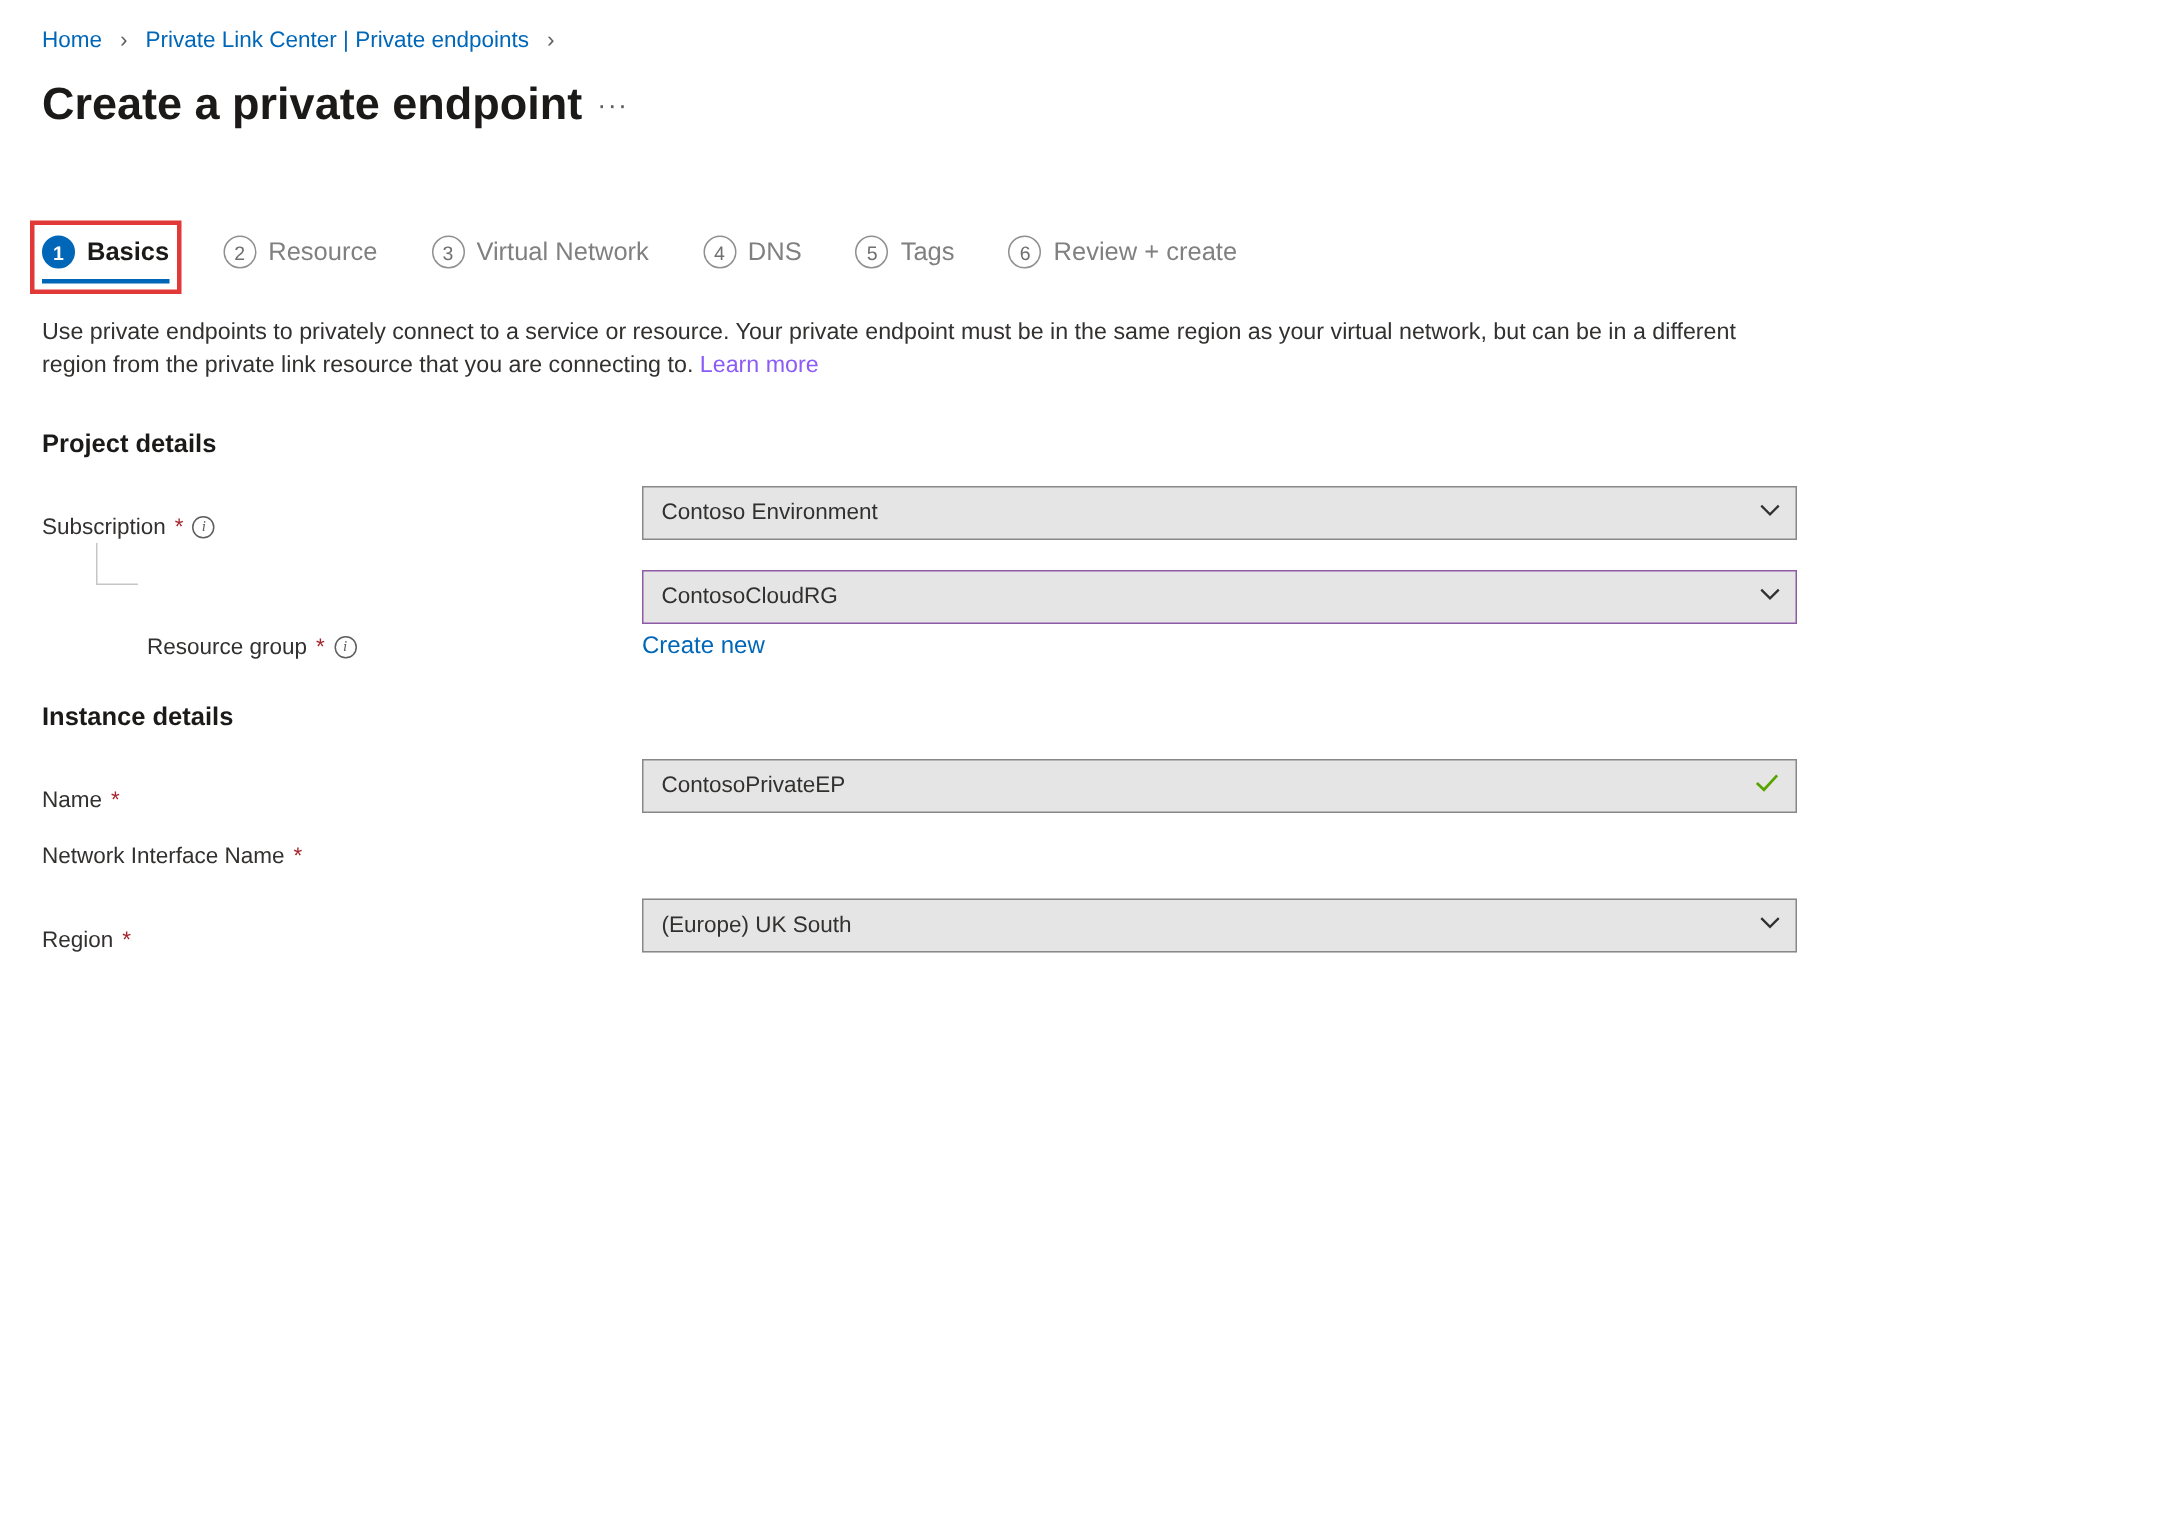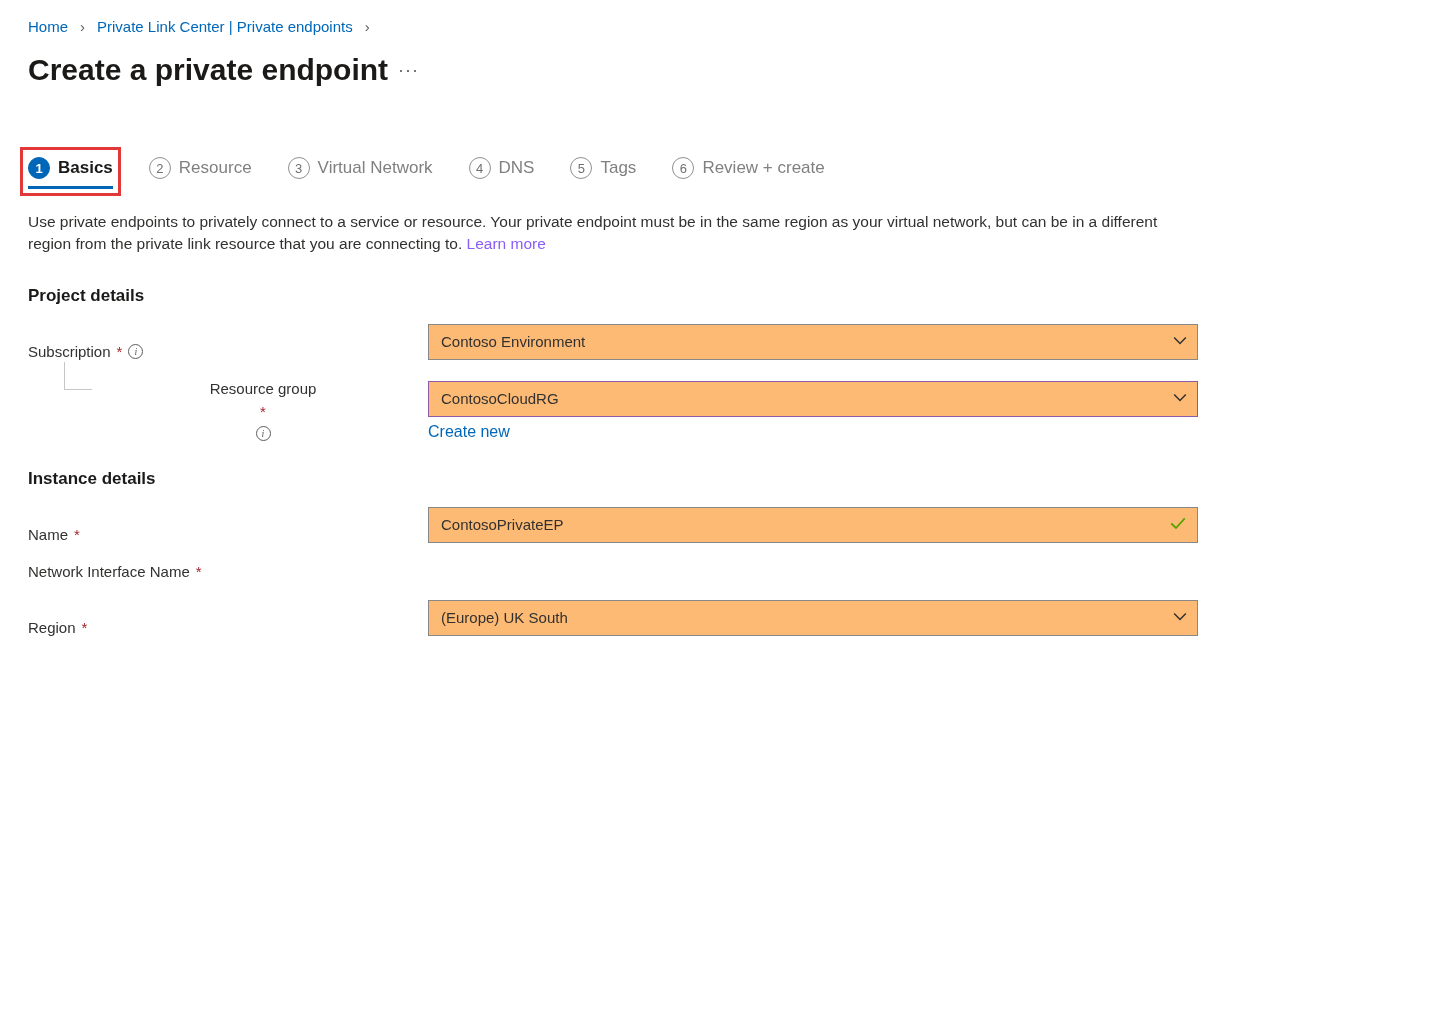--- a/index.html
+++ b/index.html
@@ -92,40 +92,40 @@
     margin-bottom: 20px;
   }
   .form-label-col {
     width: 400px;
     font-size: 15px;
     color: #323130;
     display: flex;
     align-items: center;
     gap: 6px;
   }
-  .form-label-col.indented { padding-left: 70px; flex-direction: column; }
+  .form-label-col.indented { padding-left: 70px; }
   .req { color: #a4262c; }
   .info-icon {
     width: 15px; height: 15px;
     border: 1px solid #605e5c;
     border-radius: 50%;
     display: inline-flex; align-items: center; justify-content: center;
     font-size: 10px; font-style: italic; font-family: Georgia, serif;
     color: #605e5c;
     cursor: pointer;
   }
   .form-control-col { flex: 0 0 770px; }
   .select, .text-input {
     width: 100%;
     height: 36px;
     border: 1px solid #8a8886;
     font-size: 15px;
     color: #323130;
     padding: 0 36px 0 12px;
-    background: #fdba74;
+    background: #e5e5e5;
     position: relative;
     display: flex;
     align-items: center;
     cursor: pointer;
   }
   .select.highlight { border-color: #8e5ba6; }
   .select .chevron, .text-input .chevron {
     position: absolute; right: 10px; top: 50%; transform: translateY(-50%);
     color: #323130;
   }

